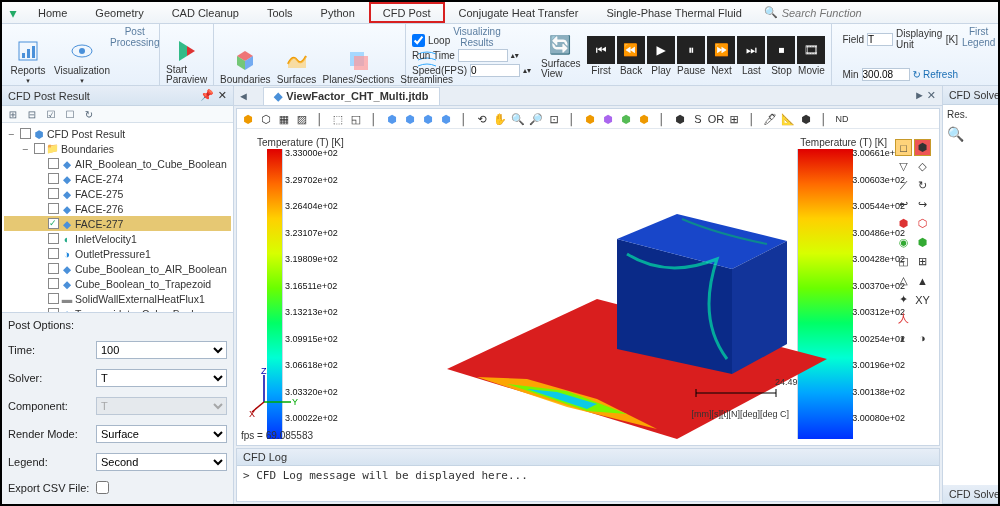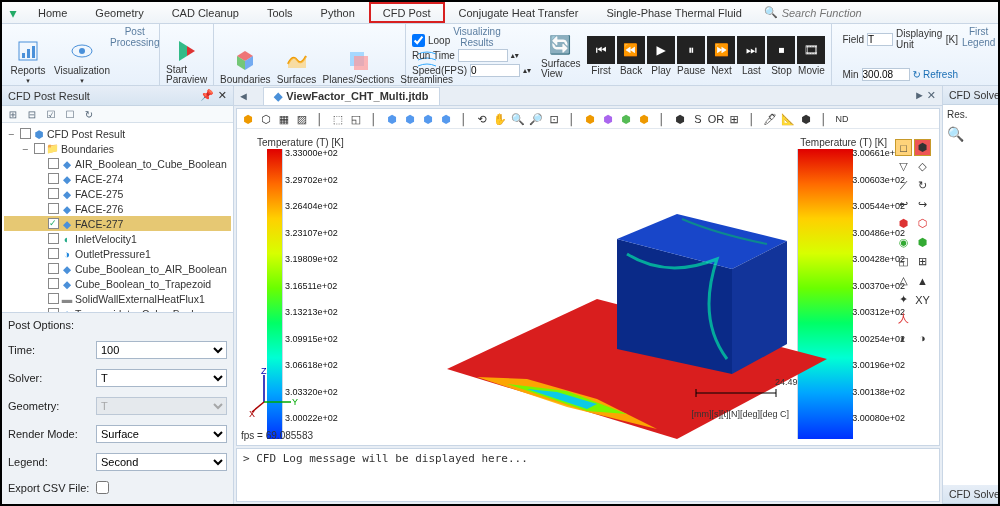--- a/index.html
+++ b/index.html
@@ -361,21 +361,21 @@
       <div id="post-rows">
           <div class="row">
             <label>Time:</label>
             <select><option>100</option></select>
           </div>
           <div class="row">
             <label>Solver:</label>
             <select><option>T</option></select>
           </div>
           <div class="row">
-            <label>Geometry:</label>
+            <label>Component:</label>
             <select disabled=""><option>T</option></select>
           </div>
           <div class="row">
             <label>Render Mode:</label>
             <select><option>Surface</option></select>
           </div>
           <div class="row">
             <label>Legend:</label>
             <select><option>Second</option></select>
           </div>
@@ -529,20 +529,21 @@
             <line x1="5" y1="6" x2="85" y2="6" stroke="#000"></line>
             <line x1="5" y1="2" x2="5" y2="10" stroke="#000"></line>
             <line x1="85" y1="2" x2="85" y2="10" stroke="#000"></line>
           </svg>
         <div style="position:relative;top:-22px;left:46px">24.49</div>
         <div>[mm][s][t][N][deg][deg C]</div>
       </div>
       <div class="fps">fps = 69.085583</div>
     </div>
     <div class="log-area">
+      <div class="hdr">CFD Log</div>
       <div class="body">&gt; CFD Log message will be displayed here...</div>
     </div>
   </div>
 
   <div class="right">
     <div class="panel-title">CFD Solver</div>
     <div class="body">
         <div>Res.</div>
         <div style="margin-top:6px;font-size:14px">🔍</div>
       </div>

